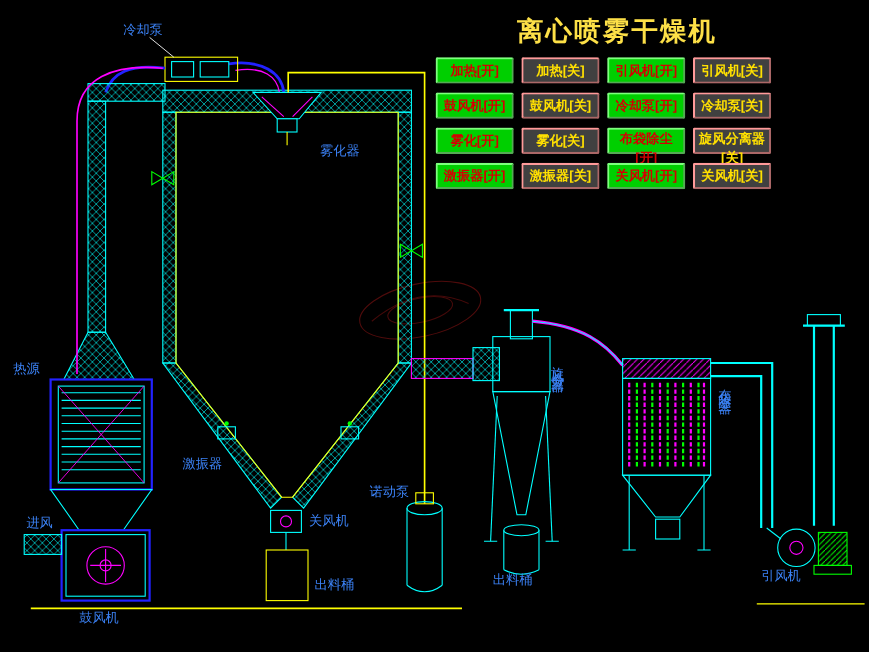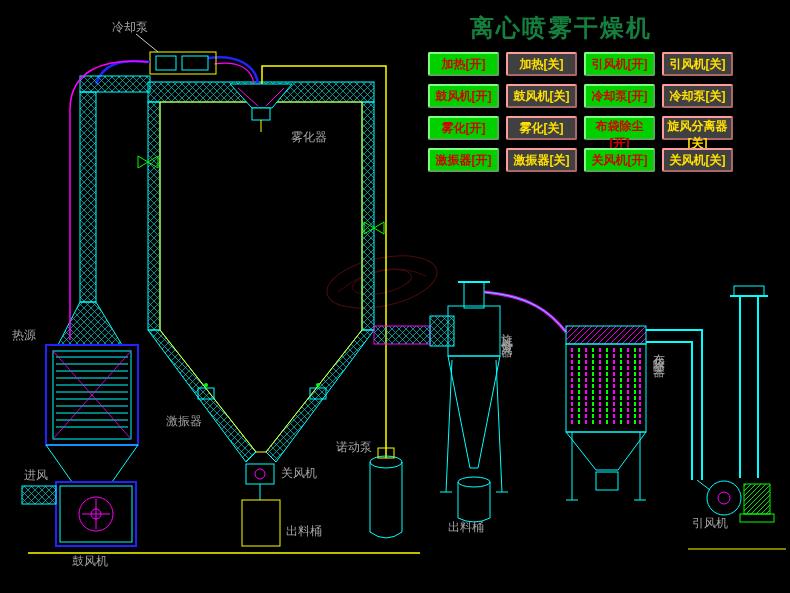--- a/index.html
+++ b/index.html
@@ -1,23 +1,23 @@
 <!DOCTYPE html>
 <html><head>
 <meta charset="utf-8">
 <style>
   html,body{margin:0;padding:0;background:#000;}
   .stage{position:relative;width:790px;height:593px;background:#000;overflow:hidden;
          font-family:"Liberation Sans",sans-serif;}
   .diagram-svg{position:absolute;left:0;top:0;}
-  .lbl{position:absolute;color:#a3a3a3;font-size:12px;line-height:14px;white-space:nowrap;}
+  .lbl{position:absolute;color:#3b82f6;font-size:12px;line-height:14px;white-space:nowrap;}
   .lbl.v{writing-mode:vertical-rl;text-orientation:upright;letter-spacing:3px;}
   .title{position:absolute;left:405px;top:12px;width:312px;text-align:center;
-         color:#15803d;font-size:24px;font-weight:bold;letter-spacing:2px;}
-  .panel{position:absolute;left:428px;top:52px;display:grid;
+         color:#fde047;font-size:24px;font-weight:bold;letter-spacing:2px;}
+  .panel{position:absolute;left:396px;top:52px;display:grid;
          grid-template-columns:repeat(4,71px);gap:8px 7px;}
   .btn{height:24px;padding:0;font-family:"Liberation Sans",sans-serif;
        font-size:12px;font-weight:bold;cursor:pointer;border-radius:2px;}
   .btn.on{background:#00cf00;color:#d40000;border:2px outset #7dff7d;}
   .btn.off{background:#404040;color:#ffe000;border:2px outset #ff9a9a;}
 </style>
 </head>
 <body>
 
 <div class="stage">

